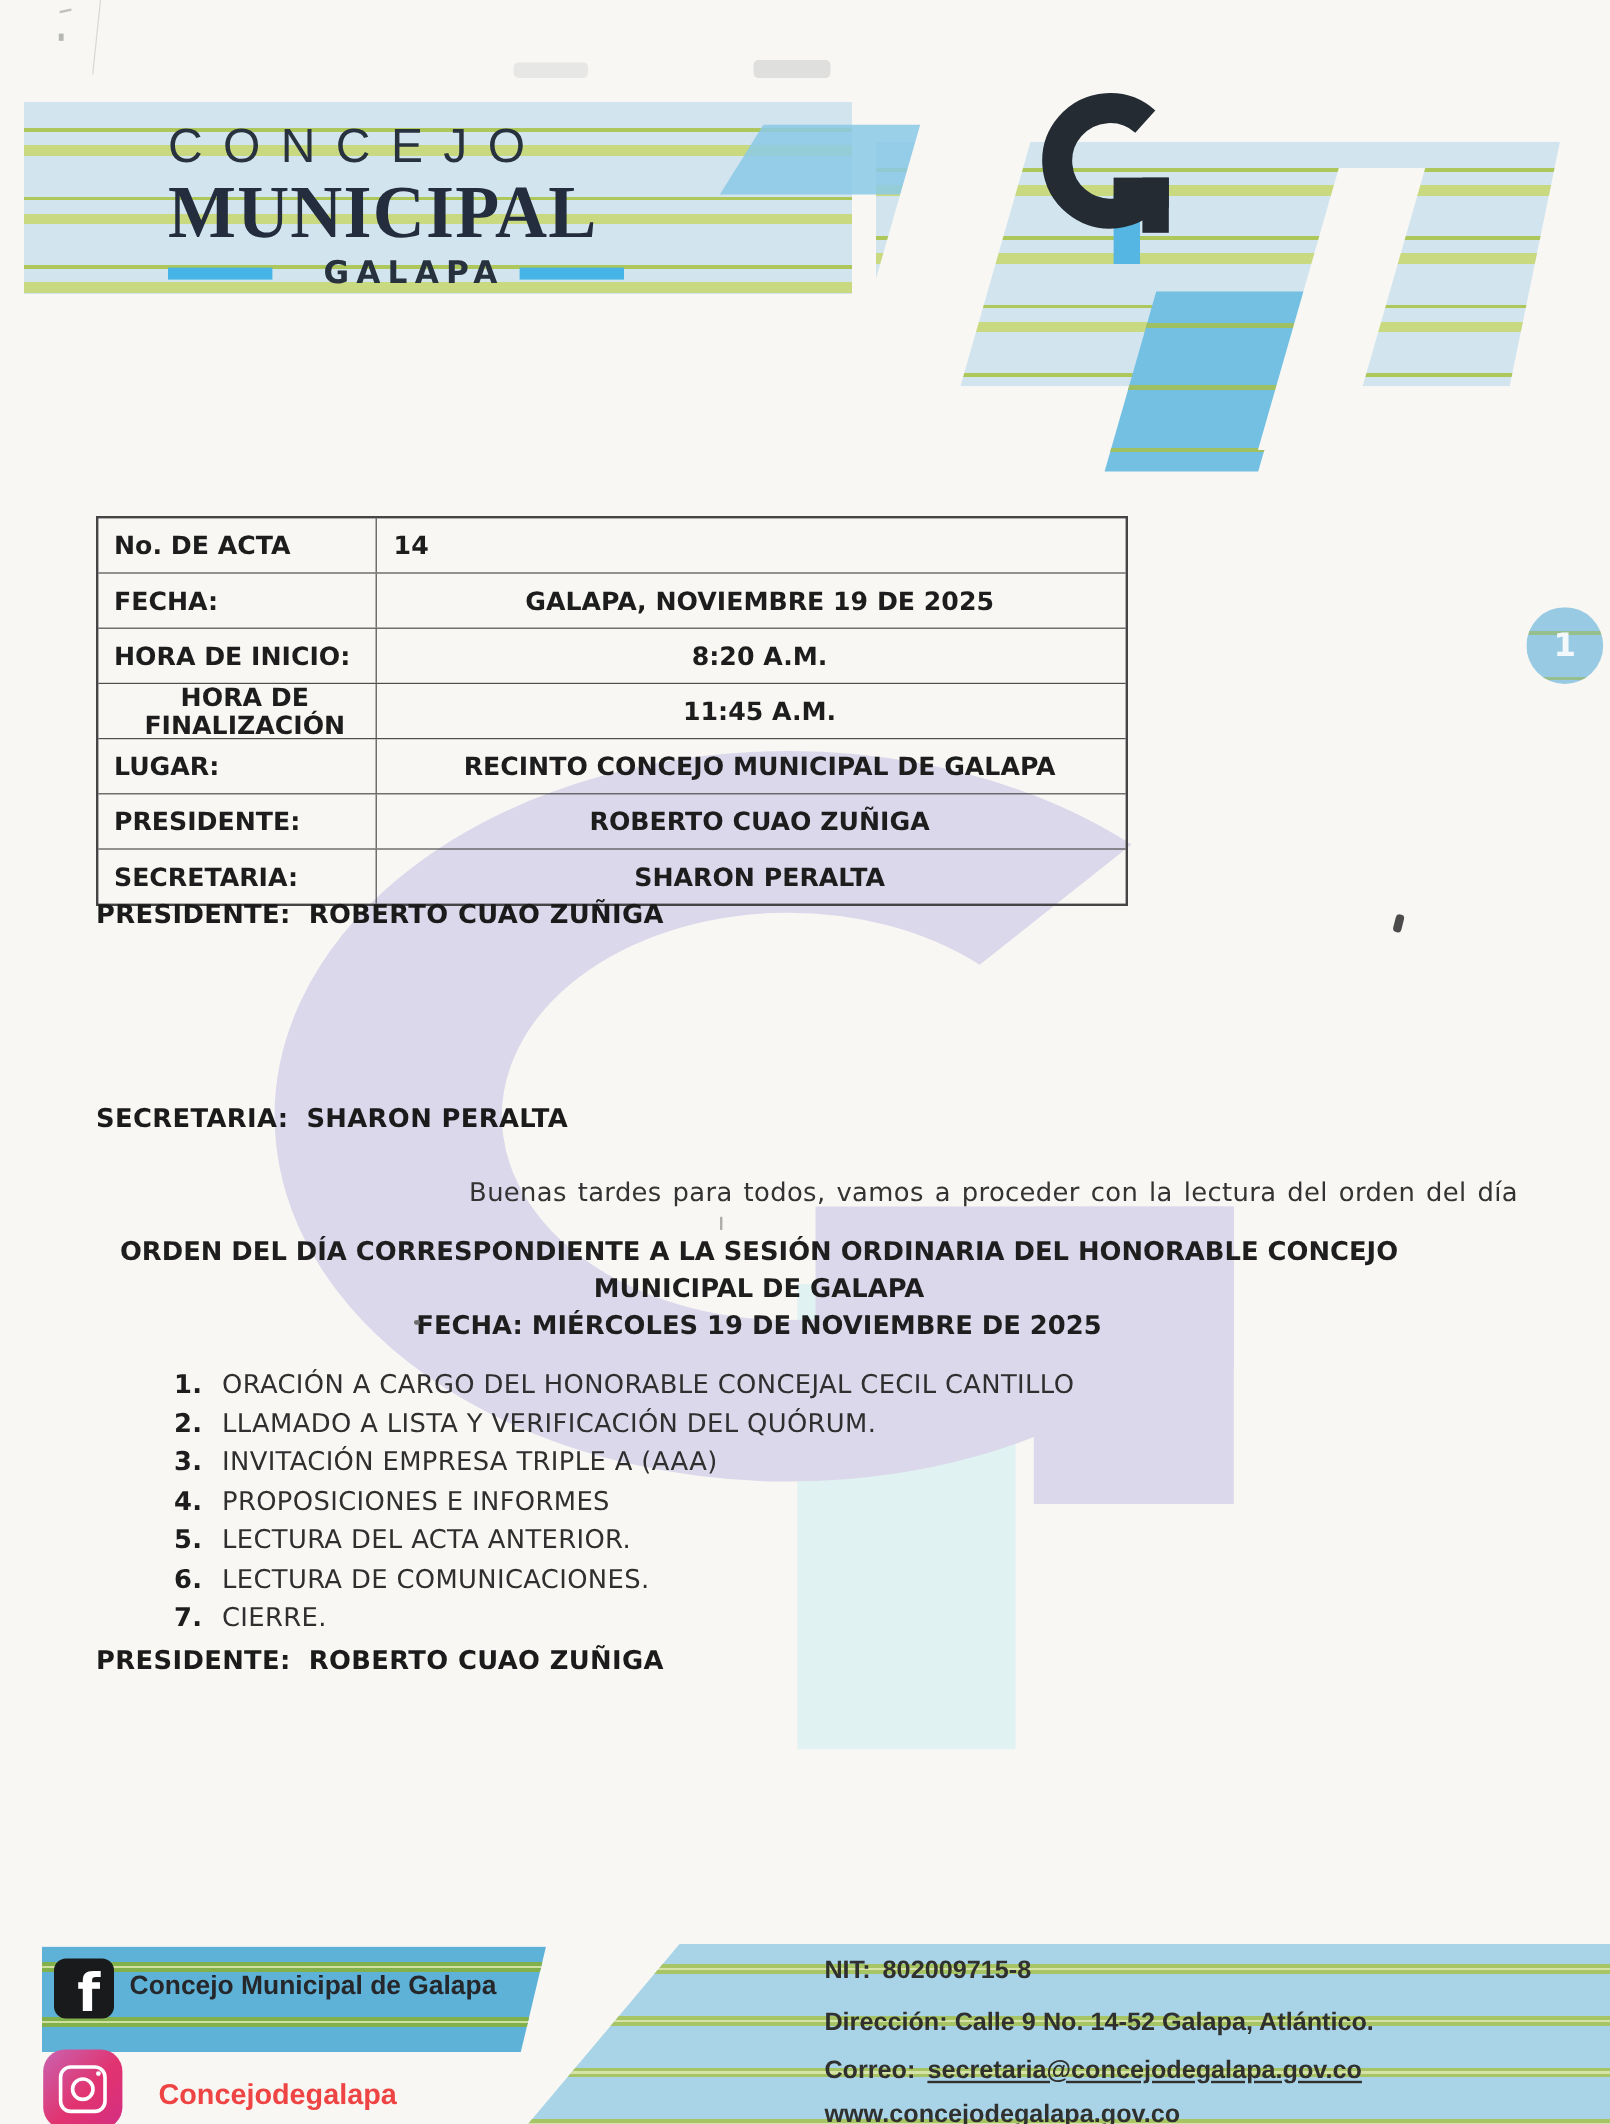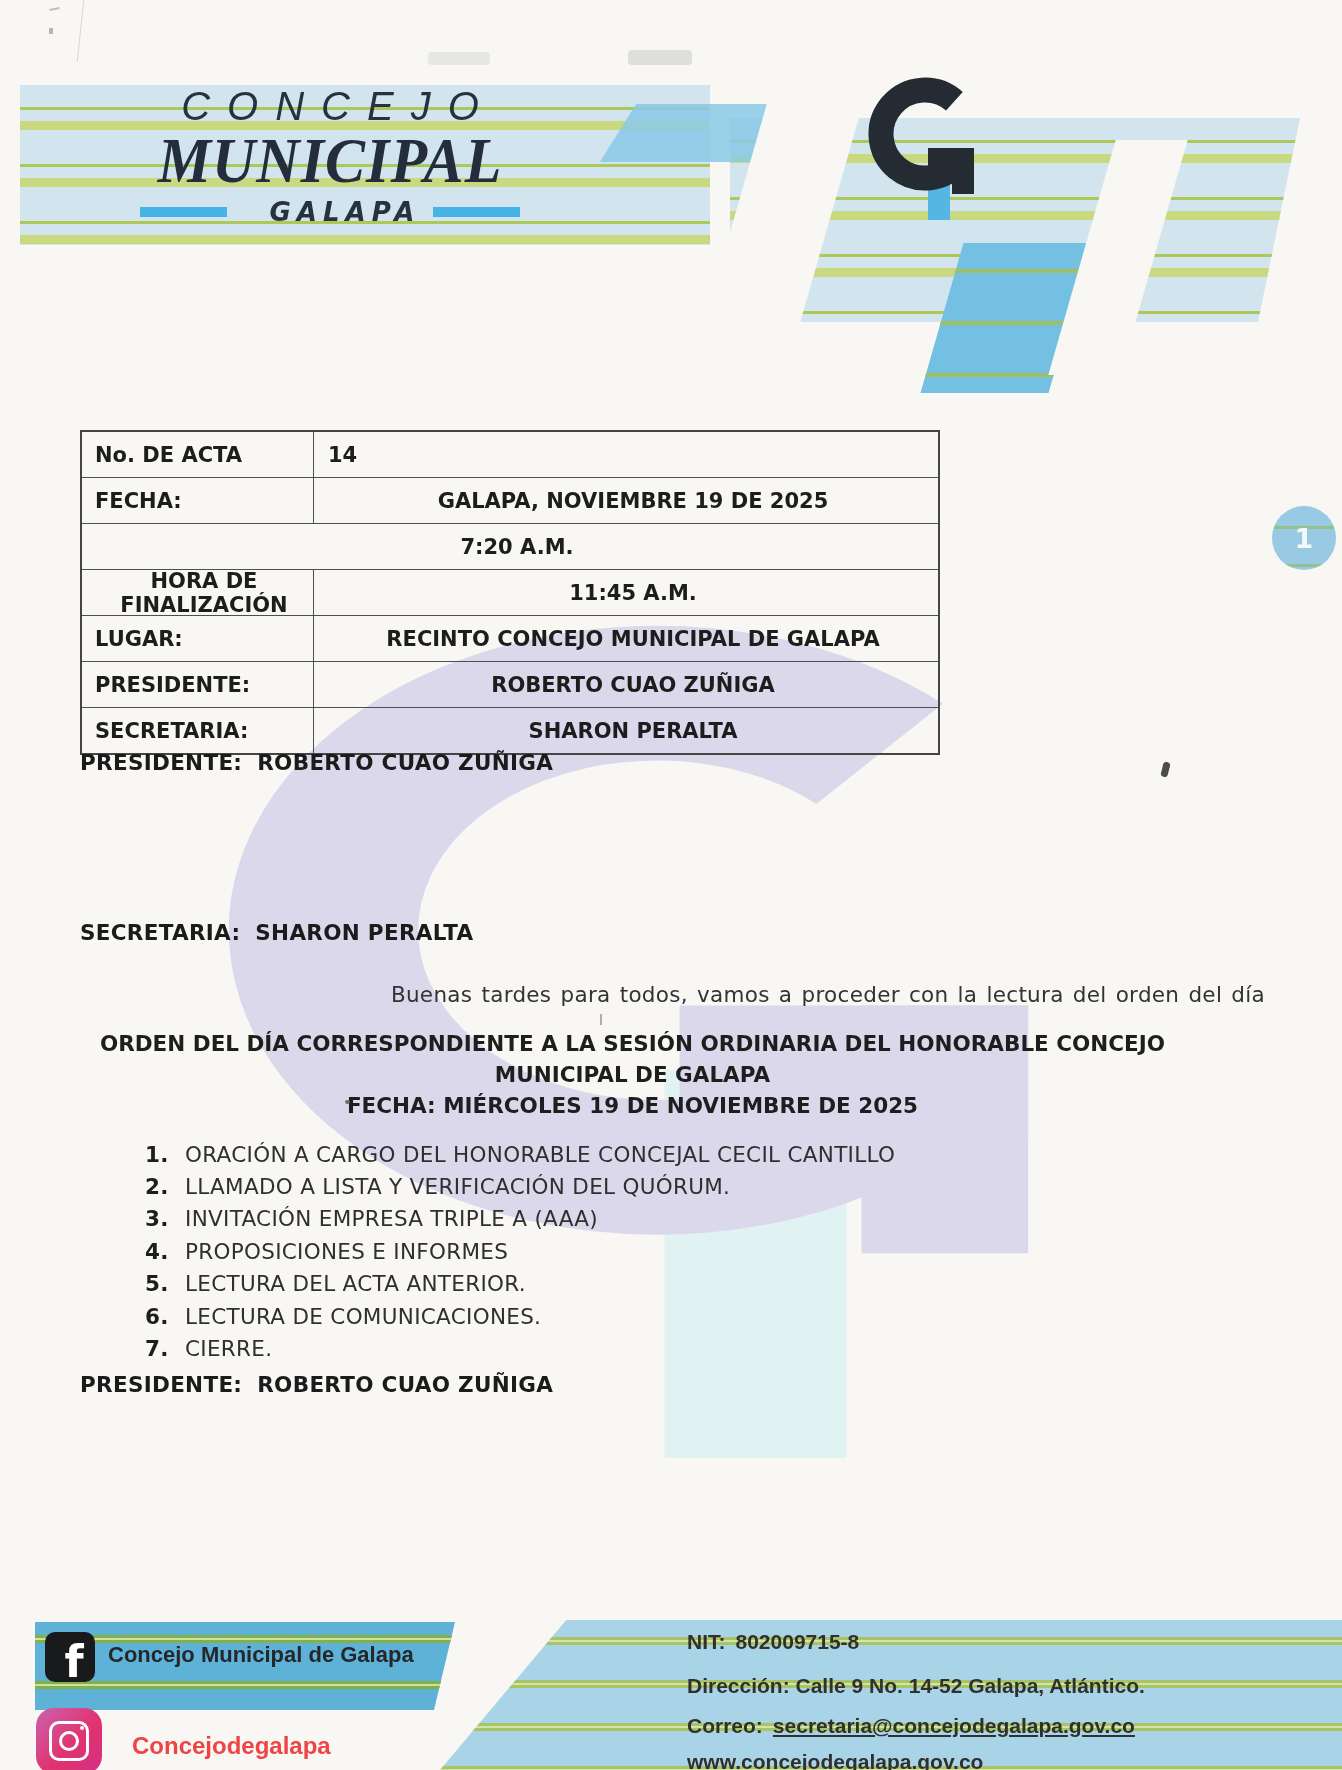--- a/index.html
+++ b/index.html
@@ -17,21 +17,21 @@
         clip-path:polygon(0 0,100% 0,calc(100% - 42px) 100%,0 100%);}
   .hdr-par-a{position:absolute;left:618px;top:104px;width:225px;height:58px;background:#8bc9e6;opacity:.85;
         transform:skewX(-32deg);z-index:2;}
   .hdr-slash-1{position:absolute;left:737px;top:80px;width:96px;height:256px;background:#f8f7f4;
         transform:skewX(-16deg);z-index:3;}
   .hdr-par-b{position:absolute;left:942px;top:243px;width:128px;height:150px;background-color:#74c0e2;
         background-image:repeating-linear-gradient(180deg,rgba(0,0,0,0) 0 26px,#9ebf62 26px 30px,rgba(0,0,0,0) 30px 52px);
         transform:skewX(-16deg);z-index:2;}
   .hdr-slash-2{position:absolute;left:1082px;top:140px;width:72px;height:235px;background:#f8f7f4;
         transform:skewX(-16deg);z-index:3;}
-  .brand{position:absolute;left:140px;top:84px;width:380px;z-index:4;text-align:center;color:#242e3e;font-style:italic;}
+  .brand{position:absolute;left:140px;top:100px;width:380px;z-index:4;text-align:left;color:#242e3e;}
   .brand-concejo{font-family:"Liberation Sans",sans-serif;font-size:40px;font-weight:400;
         letter-spacing:17px;margin-right:-17px;color:#28323f;}
   .brand-municipal{font-family:"Liberation Serif",serif;font-weight:bold;font-size:60px;line-height:60px;
         letter-spacing:1px;transform:scaleY(1.04);color:#232d3d;margin-top:2px;}
   .brand-galapa-row{display:flex;align-items:center;justify-content:center;gap:13px;margin-top:6px;}
   .gbar{display:inline-block;width:88px;height:10px;background:#46b4e6;}
   .brand-galapa{font-size:26px;font-weight:bold;letter-spacing:6px;color:#28323f;margin-left:30px;}
   .logo-g{position:absolute;left:868px;top:72px;width:130px;height:160px;z-index:4;}
   
   .watermark{position:absolute;left:225px;top:596px;width:985px;height:862px;z-index:1;opacity:.85;}
@@ -147,21 +147,22 @@
         <div class="mlabel">No. DE ACTA</div>
         <div class="mvalue">14</div>
       </div>
 
       <div class="mrow">
         <div class="mlabel">FECHA:</div>
         <div class="mvalue">GALAPA, NOVIEMBRE 19 DE 2025</div>
       </div>
 
       <div class="mrow">
-        <div class="mvalue">7:20 A.M.</div>
+        <div class="mlabel">HORA DE INICIO:</div>
+        <div class="mvalue">8:20 A.M.</div>
       </div>
 
       <div class="mrow">
         <div class="mlabel">HORA DE FINALIZACIÓN</div>
         <div class="mvalue">11:45 A.M.</div>
       </div>
 
       <div class="mrow">
         <div class="mlabel">LUGAR:</div>
         <div class="mvalue">RECINTO CONCEJO MUNICIPAL DE GALAPA</div>

